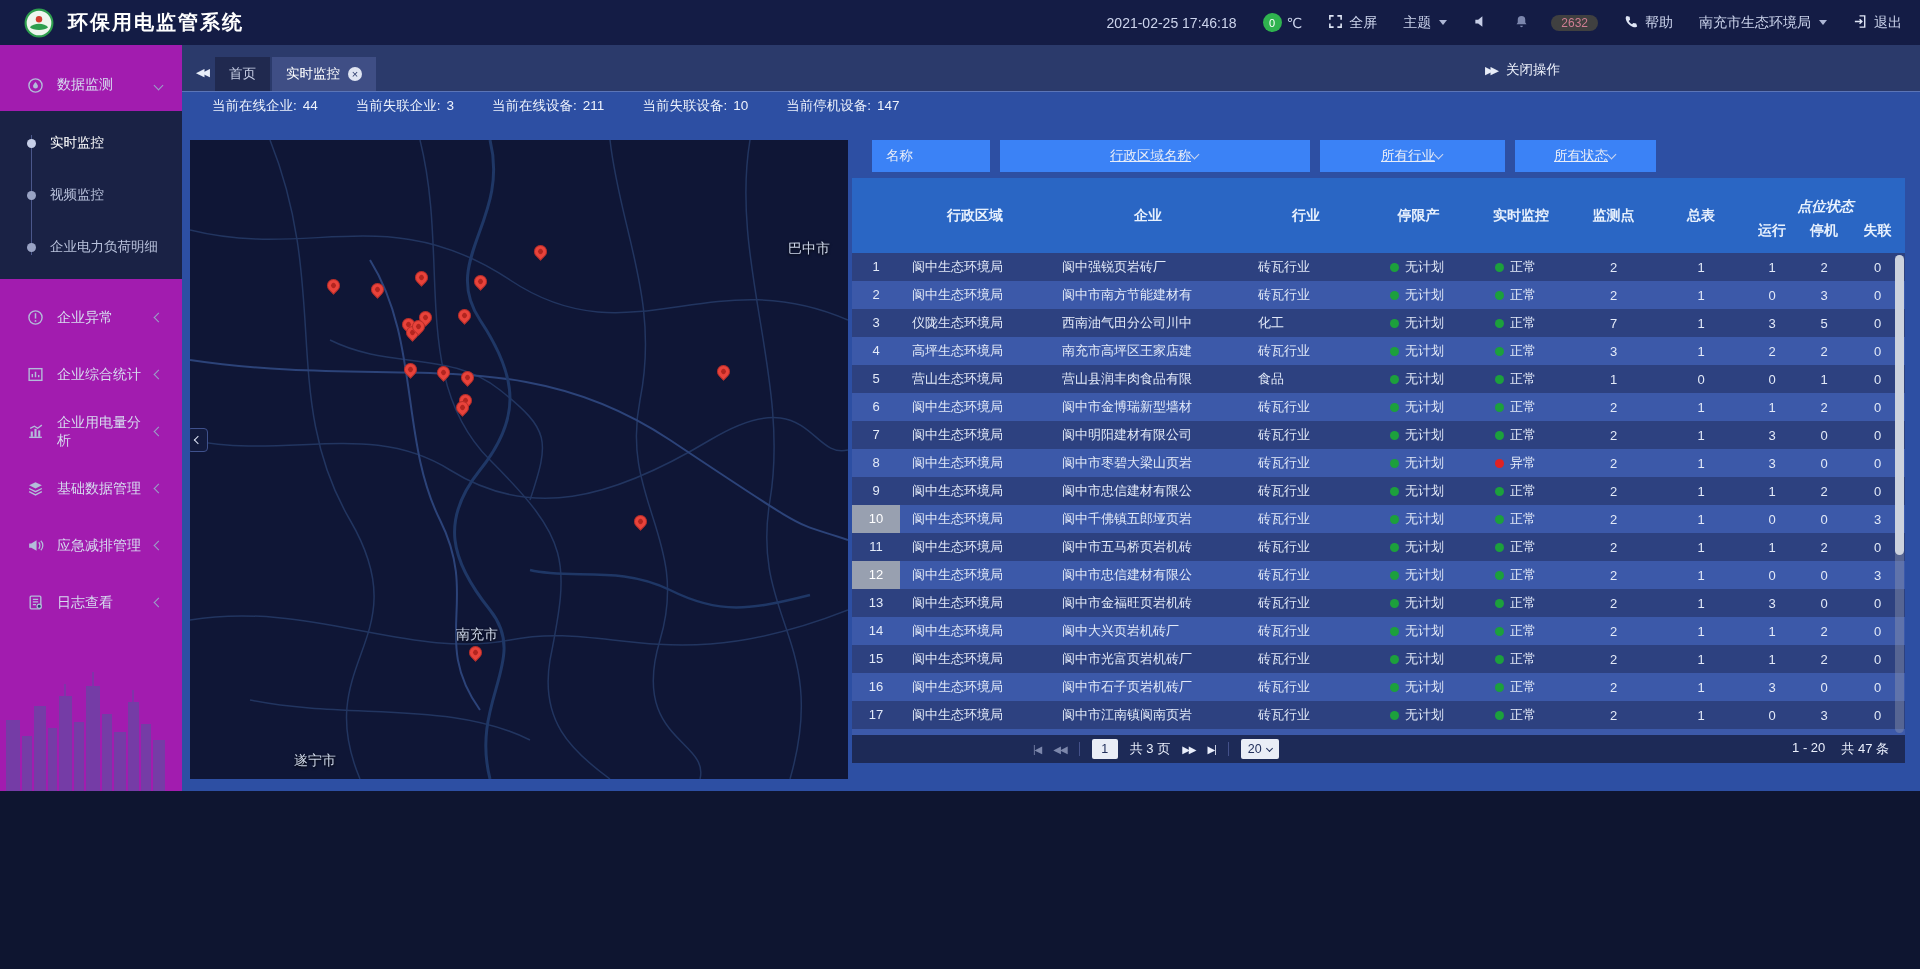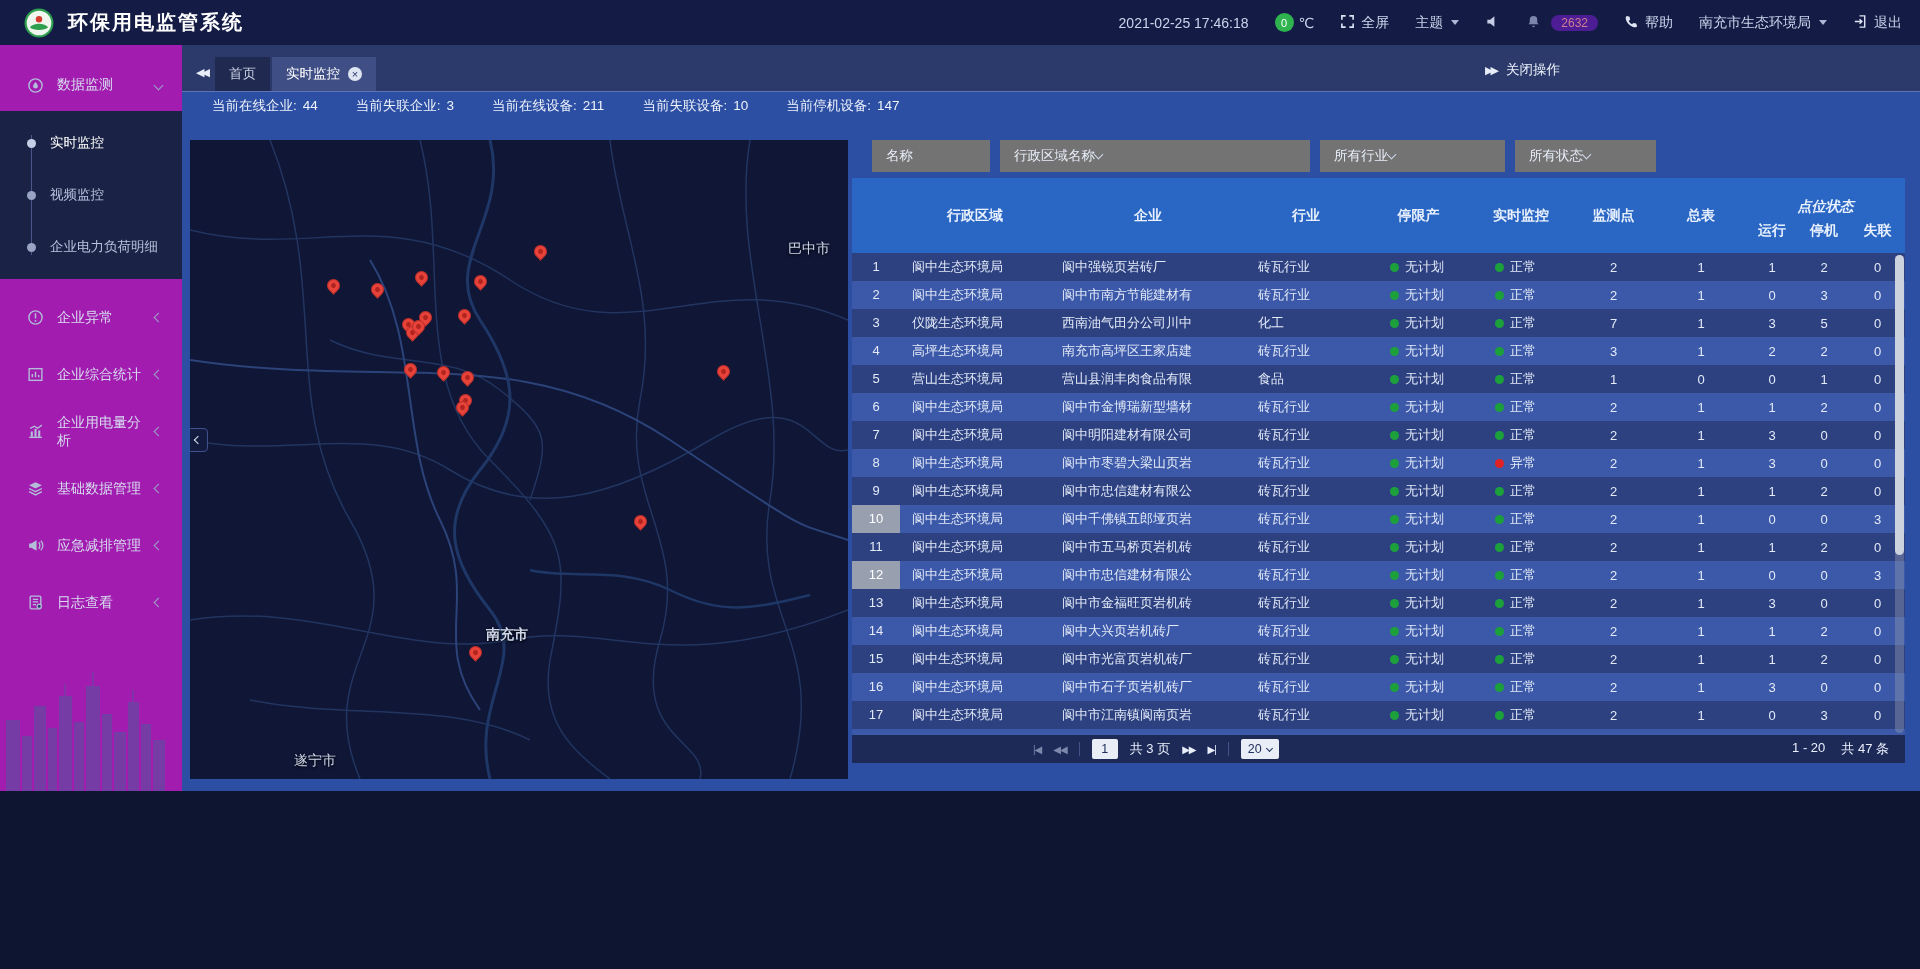--- a/index.html
+++ b/index.html
@@ -15,22 +15,22 @@
   .title{font-size:20px;font-weight:bold;color:#ffffff;letter-spacing:2px;}
   .topbar-right{display:flex;align-items:center;gap:26px;font-size:14px;color:#ccd4ec;}
   .temp{display:flex;align-items:center;gap:5px;}
   .temp-badge{width:19px;height:19px;border-radius:50%;background:#2fb34f;color:#fff;
     font-size:11px;display:inline-flex;align-items:center;justify-content:center;}
   .top-item{display:flex;align-items:center;gap:6px;cursor:pointer;white-space:nowrap;}
   .top-item svg{width:15px;height:15px;}
   .caret{width:0;height:0;border-left:4px solid transparent;border-right:4px solid transparent;
     border-top:5px solid #aeb7d6;display:inline-block;margin-left:2px;}
   .bell-wrap{position:relative;color:#7c86ad;}
-  .badge{background:#4c1d95;color:#cf7d92;font-size:12px;border-radius:9px;
-    padding:1px 10px;margin-left:4px;}
+  .badge{background:#404040;color:#cf7d92;font-size:12px;border-radius:9px;
+    padding:1px 10px;margin-left:16px;}
 
   
   .body{height:746px;display:flex;flex:none;}
   .sidebar{width:182px;background:#a21caf;position:relative;flex:none;overflow:hidden;}
   .sb-menu{padding-top:14px;position:relative;z-index:2;}
   .sb-item{height:52px;display:flex;align-items:center;padding:0 0 0 27px;cursor:pointer;
     color:#d7ddf0;font-size:14px;gap:13px;}
   .sb-item + .sb-sub{margin-bottom:10px;}
   .sb-item:not(:first-child){height:57px;font-family:Liberation Serif, serif;}
   .sb-ic{width:17px;height:17px;color:#b3bcd9;display:inline-flex;flex:none;}
@@ -75,24 +75,24 @@
   .pin{position:absolute;width:13px;height:13px;background:#e8433b;border-radius:50% 50% 50% 0;
     transform:rotate(-45deg);cursor:pointer;box-shadow:inset 0 0 0 1px rgba(110,15,15,.4);}
   .pin::after{content:"";position:absolute;width:5px;height:5px;border-radius:50%;background:#b2251f;top:4px;left:4px;}
   .collapse{position:absolute;left:-3px;top:288px;width:21px;height:24px;background:#131b3e;
     border:1px solid #3f518c;border-radius:4px;display:flex;align-items:center;justify-content:center;cursor:pointer;}
   .collapse .chev{margin:0;width:6px;height:6px;border-color:#dfe5f5;}
 
   
   .right{position:absolute;left:670px;top:49px;width:1053px;}
   .filters{height:32px;display:flex;gap:10px;padding-left:20px;}
-  .f-input,.f-select{background:#737373;height:32px;display:flex;align-items:center;
+  .f-input,.f-select{background:#3b82f6;height:32px;display:flex;align-items:center;
     padding:0 14px;color:#e8edf8;font-size:13.5px;cursor:pointer;}
   .f-input{width:118px;}
-  .f-select{justify-content:flex-start;}
+  .f-select{justify-content:center;text-decoration:underline;}
   .f-select .chev{margin:0 2px 3px 0;border-color:#cfd8ee;}
 
   .thead{margin-top:6px;height:75px;background:#2a66c4;display:grid;
     grid-template-columns:48px 150px 196px 120px 105px 100px 85px 90px 52px 52px 55px;
     grid-template-rows:40px 35px;color:#e8f1fd;font-size:14px;font-weight:bold;}
   .thead .h{display:flex;align-items:center;justify-content:center;}
   .thead .full{grid-row:1/3;}
   .thead .group{grid-row:1;grid-column:9/12;font-style:italic;align-items:flex-end;padding-bottom:2px;}
   .thead .sub{grid-row:2;align-items:flex-start;padding-top:4px;}
 
@@ -351,21 +351,21 @@
               <path d="M0,220 C200,250 330,200 480,300 S600,380 658,400"></path>
               <path d="M180,120 C230,200 210,300 250,380 S240,500 290,570"></path>
             </g>
             <path d="M300,639 C280,560 340,520 300,470 S250,380 290,330 S330,240 290,180 S320,80 300,0" fill="none" stroke="#1f3766" stroke-width="3"></path>
             <path d="M340,430 C380,440 430,425 480,450 S560,470 620,455" fill="none" stroke="#1f3766" stroke-width="2.5"></path>
           </svg>
           <span class="collapse">
               <i class="chev left"></i>
             </span>
         <span class="city" style="left: 598px; top: 100px;">巴中市</span>
-            <span class="city" style="left: 296px; top: 486px; font-weight: bold;">南充市</span>
+            <span class="city" style="left: 266px; top: 486px;">南充市</span>
             <span class="city" style="left: 92px; top: 612px; margin-left: 12px;">遂宁市</span>
             <span class="pin" style="left: 137px; top: 139px;"></span>
             <span class="pin" style="left: 181px; top: 143px;"></span>
             <span class="pin" style="left: 225px; top: 131px;"></span>
             <span class="pin" style="left: 284px; top: 135px;"></span>
             <span class="pin" style="left: 344px; top: 105px;"></span>
             <span class="pin" style="left: 212px; top: 178px;"></span>
             <span class="pin" style="left: 229px; top: 171px;"></span>
             <span class="pin" style="left: 268px; top: 169px;"></span>
             <span class="pin" style="left: 216px; top: 186px;"></span>

